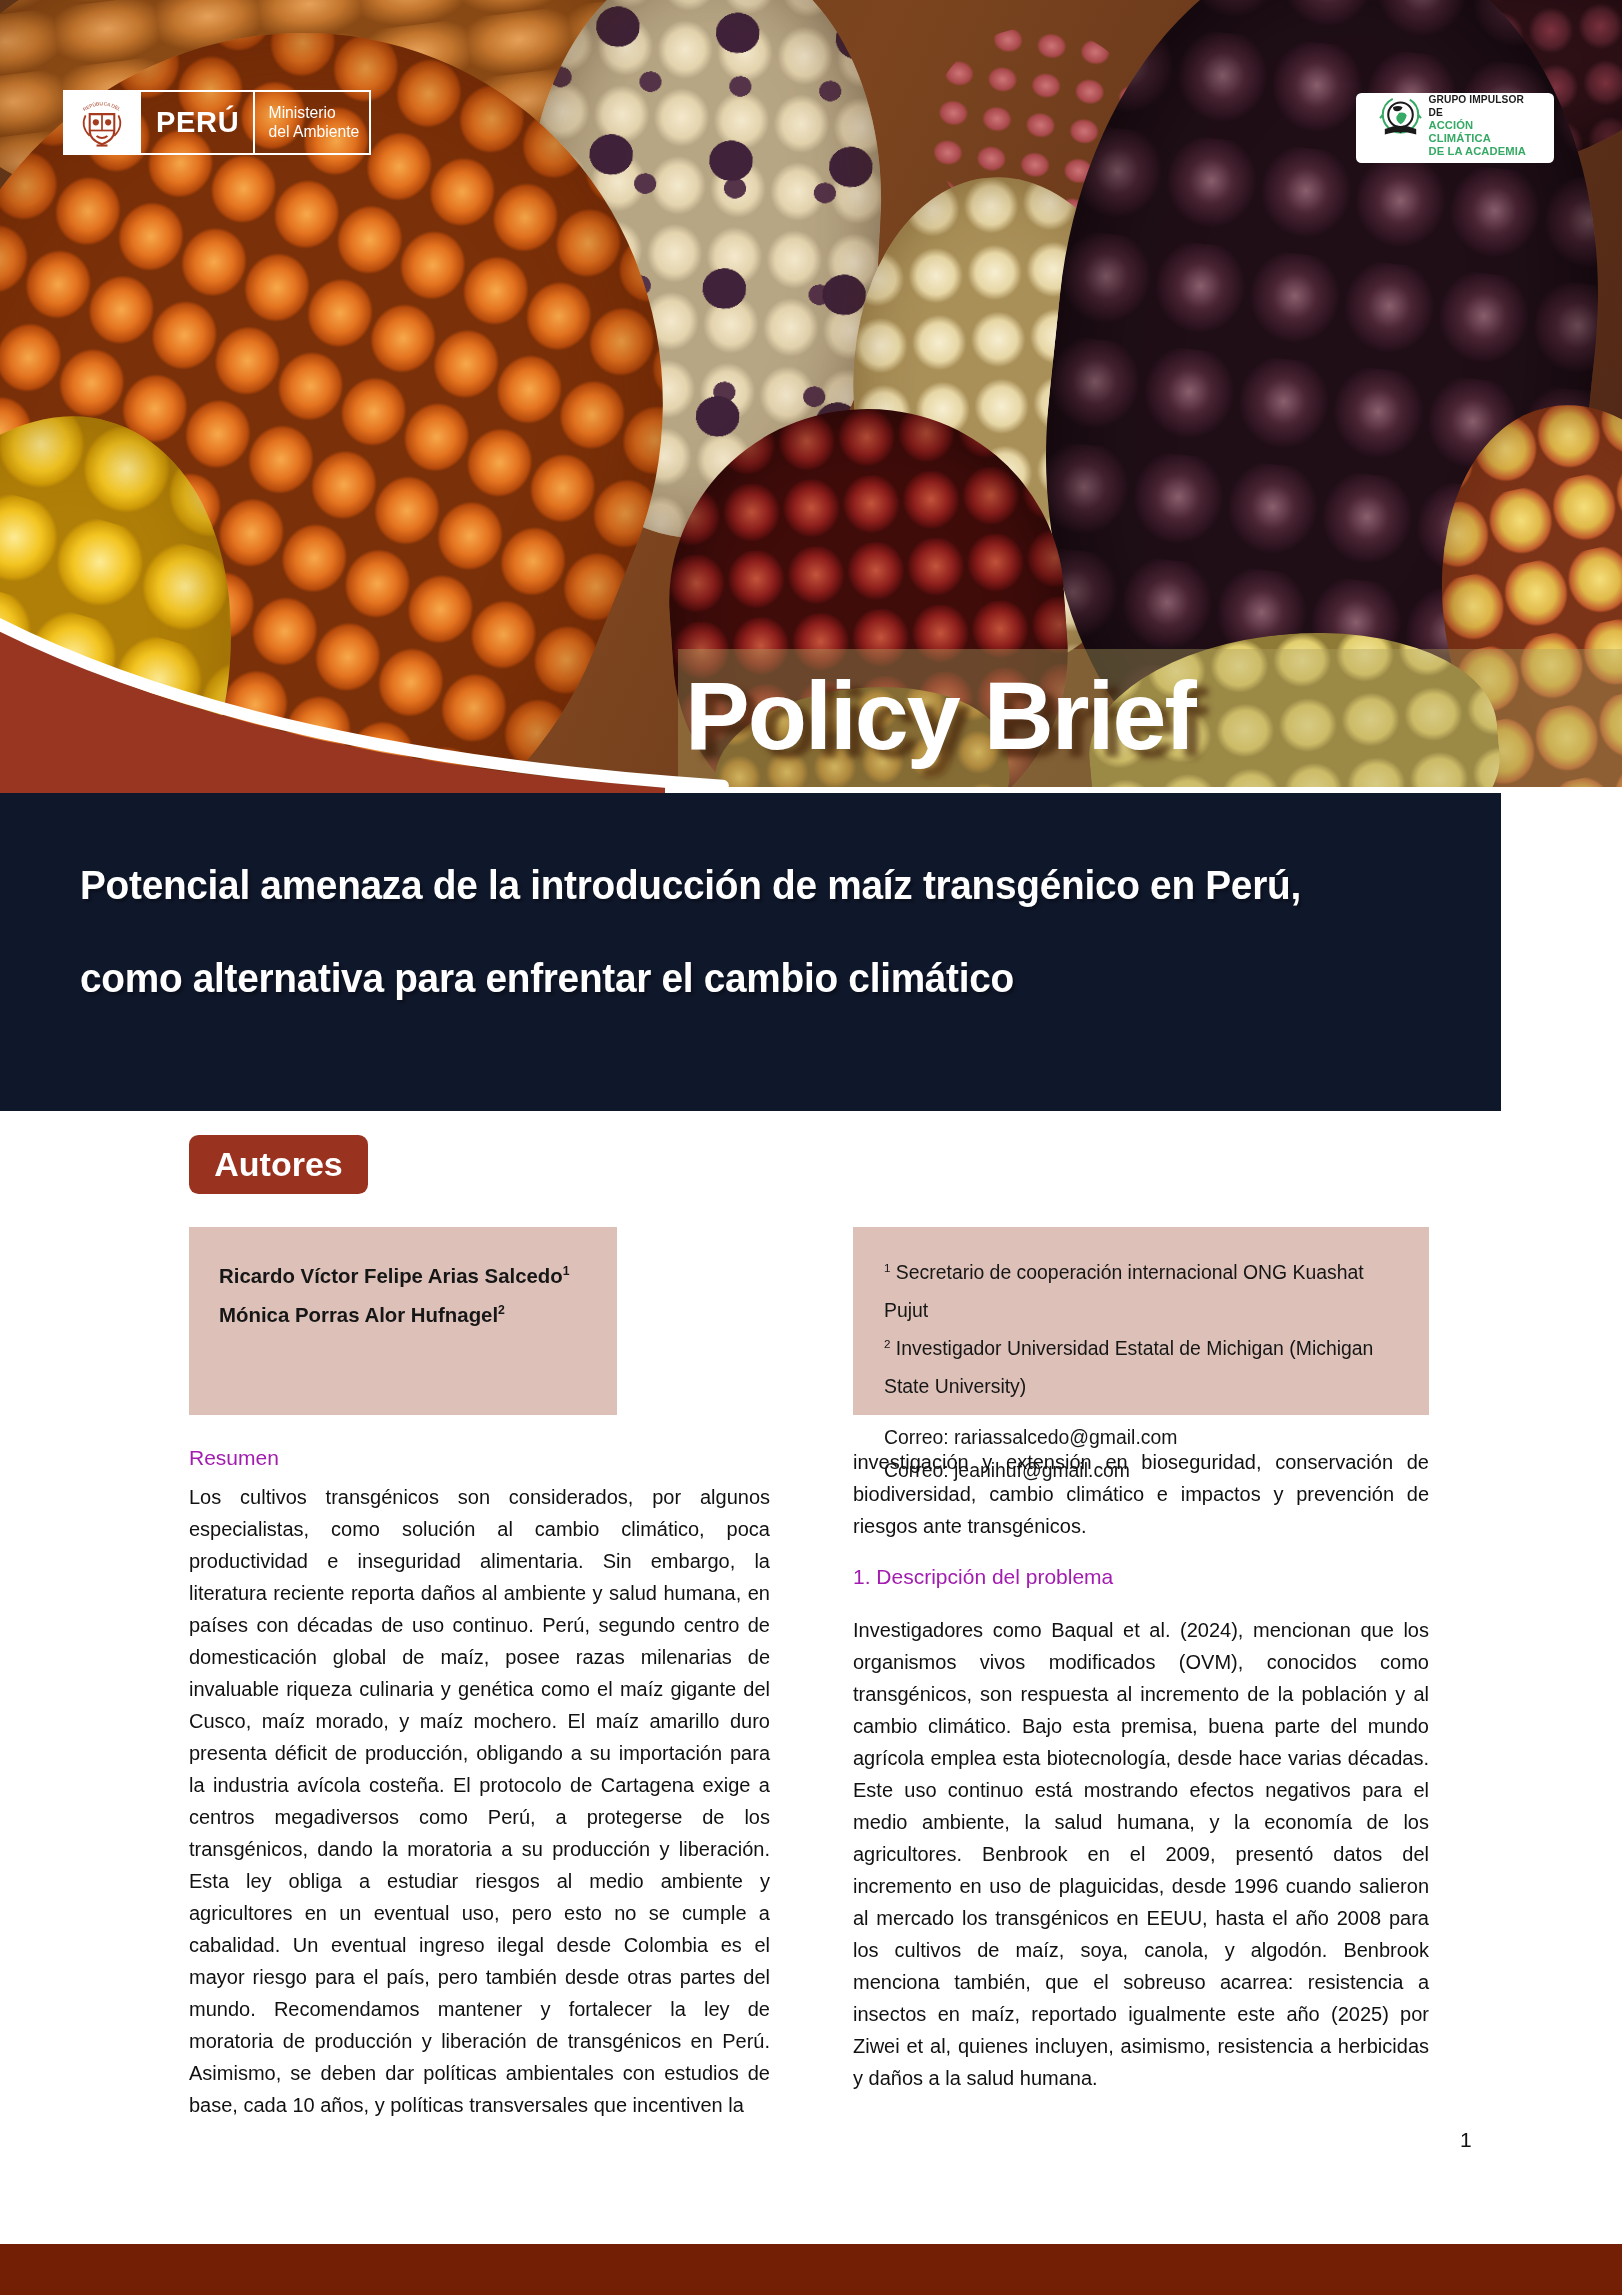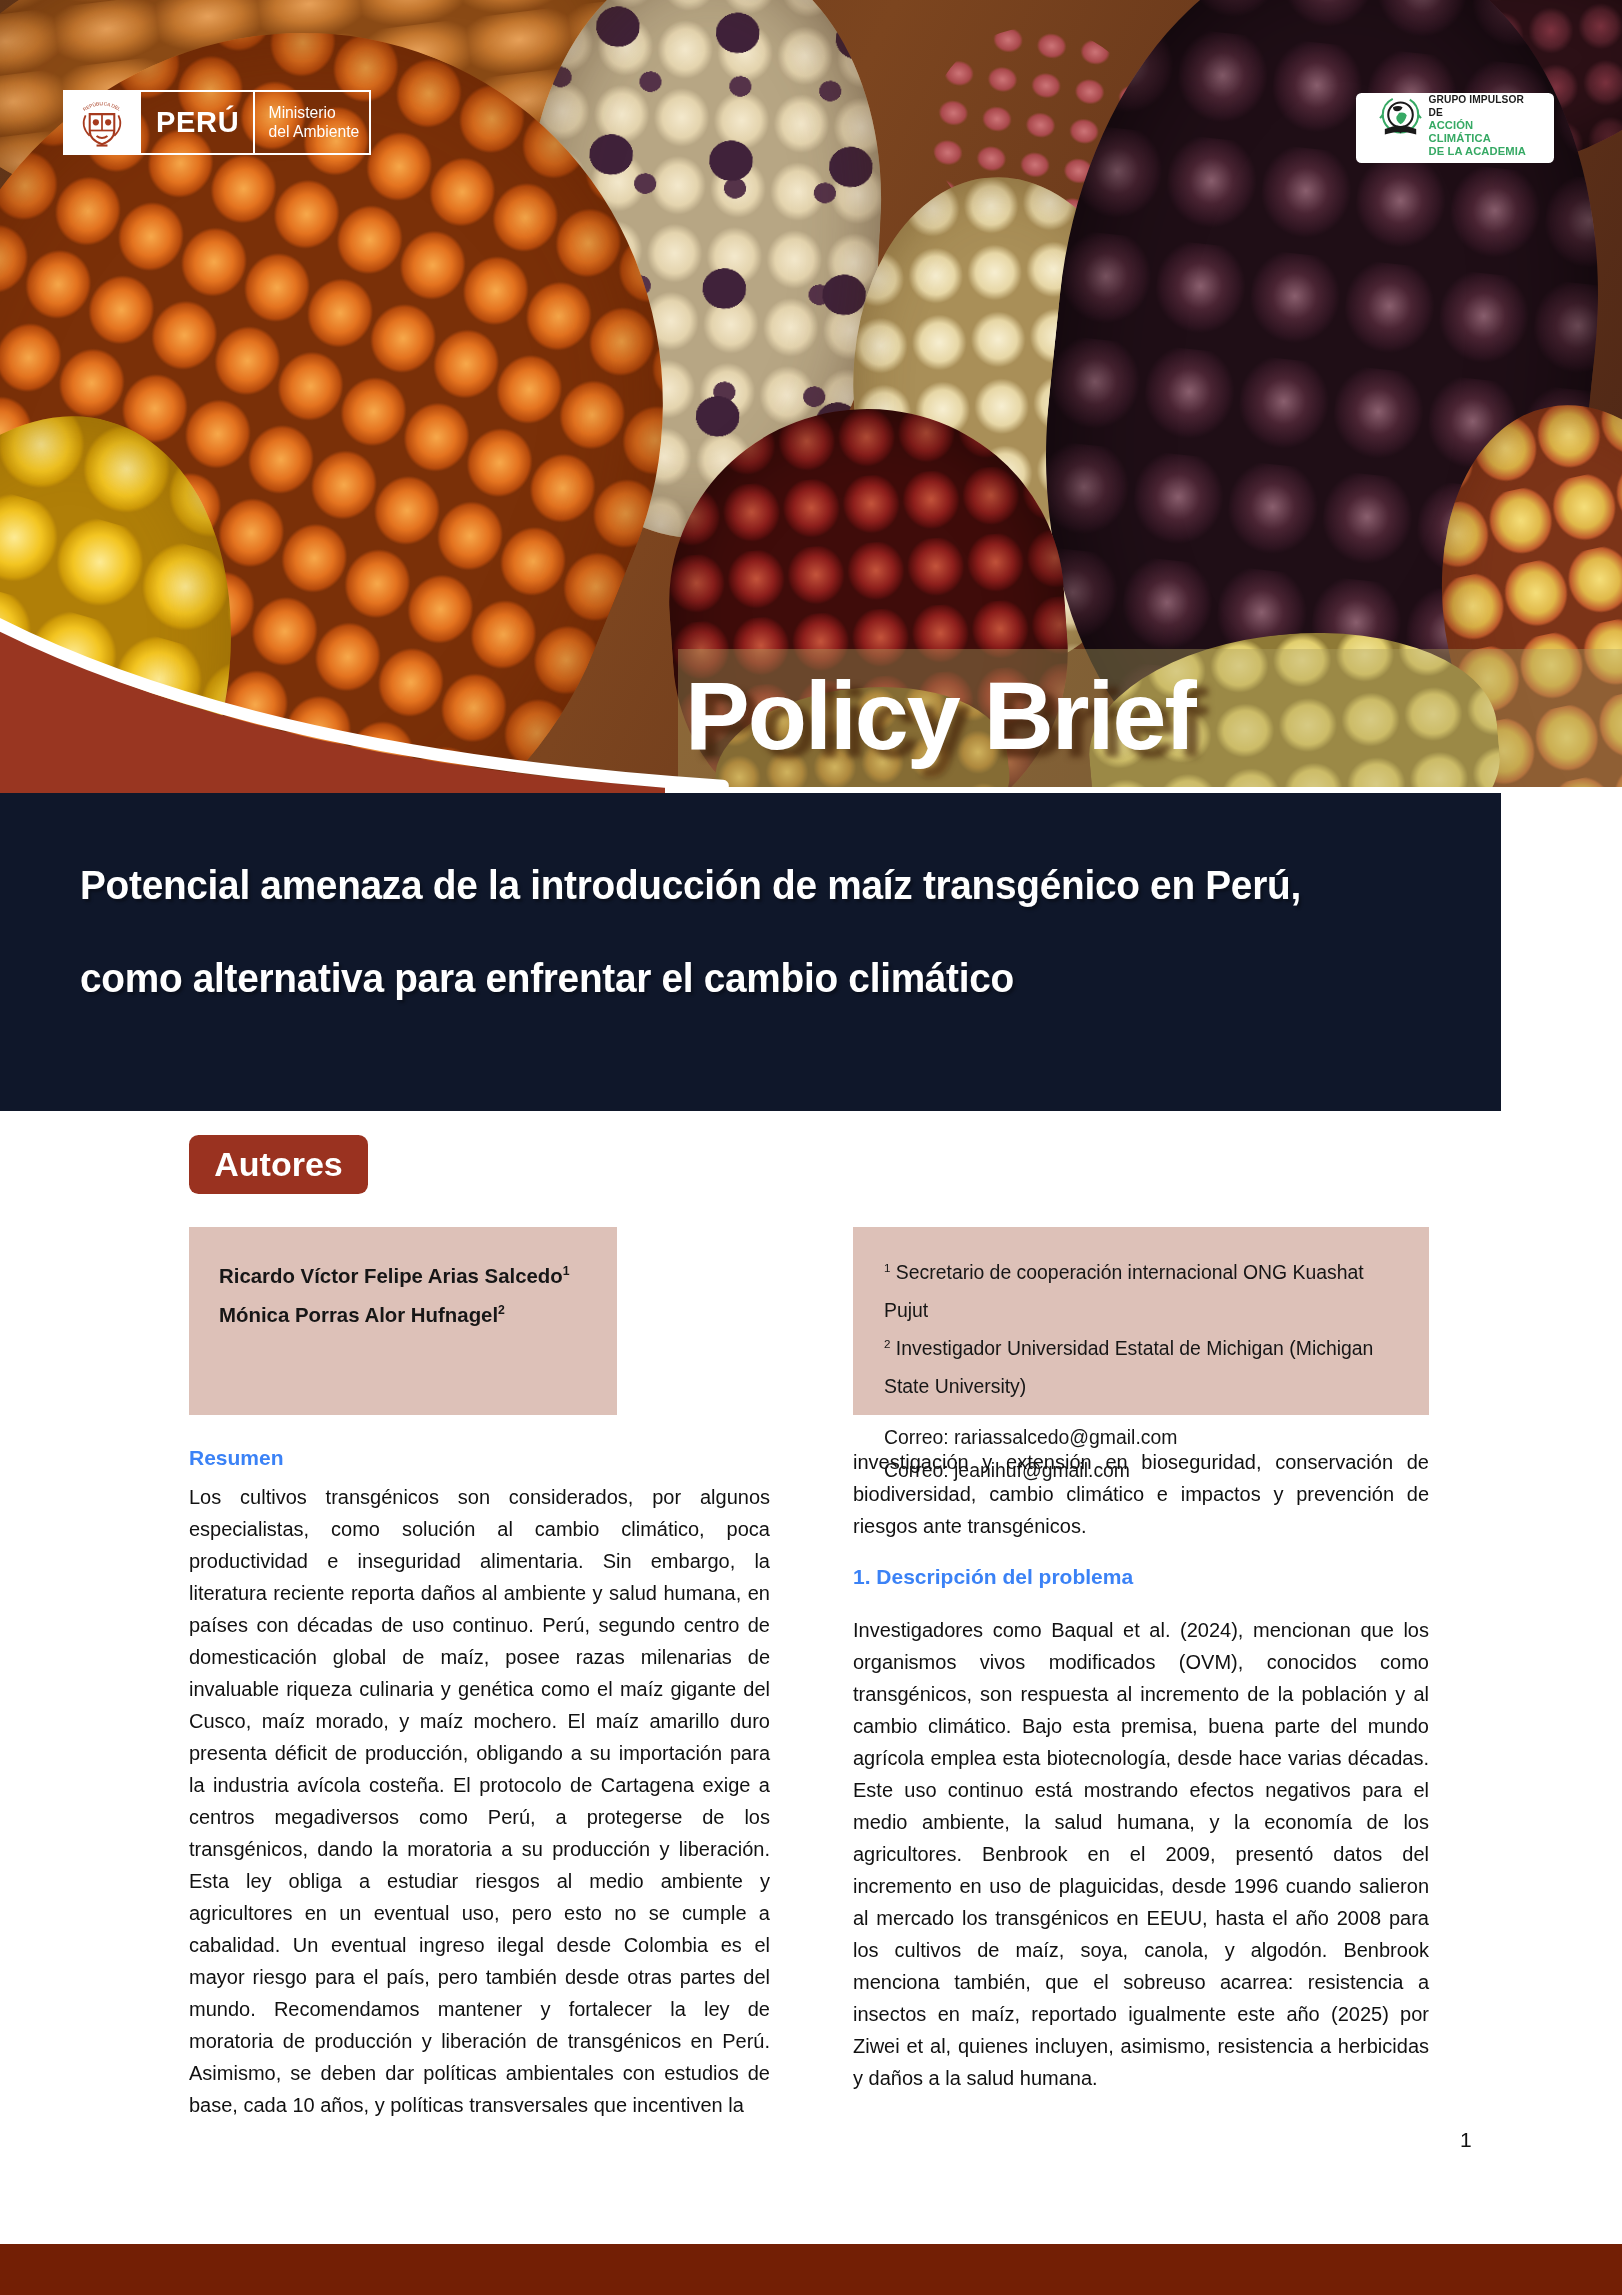--- a/index.html
+++ b/index.html
@@ -106,21 +106,21 @@
     font-size:19.4px;line-height:38px;color:#161616;}
   .affil-box p{margin:0;}
   .affil-box .emails{margin-top:16.4px;}
   .affil-box .email{line-height:33px;}
   sup{font-size:60%;vertical-align:super;line-height:0;}
 
   
   .col{position:absolute;top:1446px;}
   .col.left{left:189px;width:581px;}
   .col.right{left:853px;width:576px;}
-  .col h2{margin:0 0 11px 0;font-size:21px;font-weight:bold;color:#3b82f6;}
+  .col h2{margin:0 0 11px 0;font-size:21px;font-weight:normal;color:#a21caf;}
   .col.right h2{margin:23px 0 25px 0;}
   .col p.body{margin:0;font-size:20px;line-height:32px;text-align:justify;color:#111;}
 
   .page-number{position:absolute;left:1460px;top:2128px;font-size:21px;color:#111;}
   .footer-bar{position:absolute;left:0;top:2244px;width:1623px;height:52px;background:#731f05;}
 </style>
 </head>
 <body>
 
 <div id="page">

